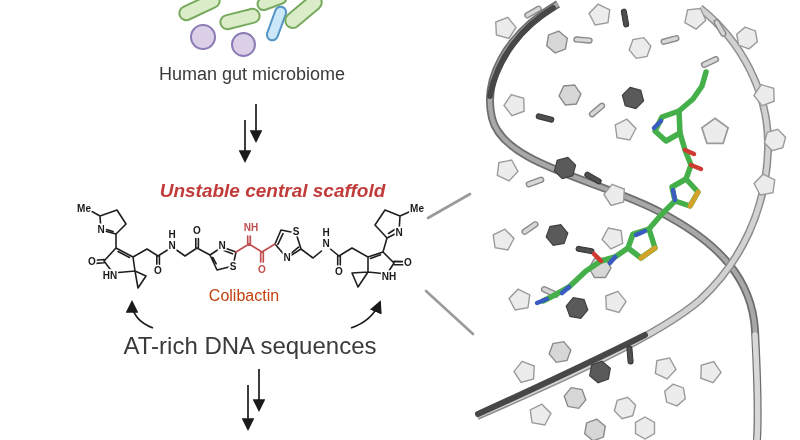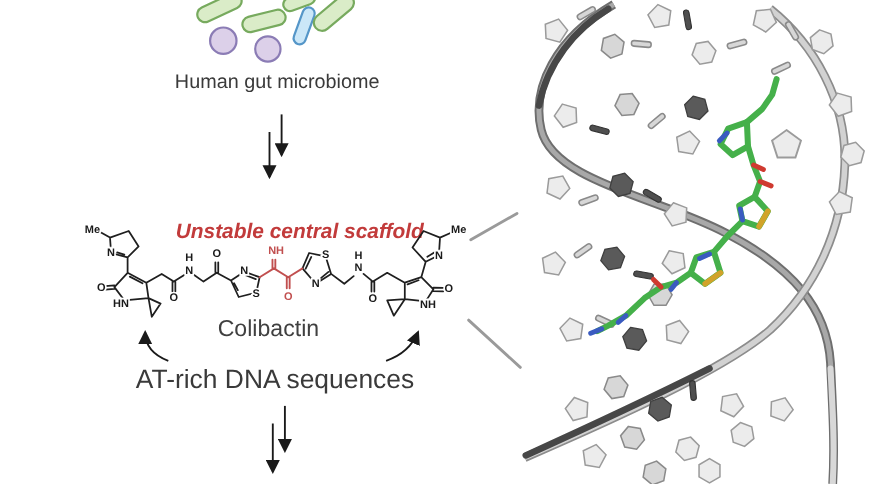--- a/index.html
+++ b/index.html
@@ -2,22 +2,22 @@
 <html style="--rod-green-fill: #daecc8; --rod-green-stroke: #77aa5e; --rod-blue-fill: #cbe7f8; --rod-blue-stroke: #5596c8; --coccus-fill: #dcd0e9; --coccus-stroke: #8b7cb5; --red-label: #c23b3b; --mol-red: #c14f4f; --lig-c: #45b04a; --lig-n: #3a5bc0; --lig-o: #cf3a30; --lig-s: #d1a32a;"><head>
 <meta charset="utf-8">
 <style>
   html,body{margin:0;padding:0;background:#ffffff;}
   .figure{position:relative;width:800px;height:440px;background:#fff;overflow:hidden;
           font-family:"Liberation Sans",sans-serif;}
   
   .cap{position:absolute;text-align:center;color:#3a3a3a;line-height:1.1;}
   #microbiome-label{left:120px;top:65px;width:264px;font-size:18px;}
   #scaffold-label{left:120px;top:181px;width:305px;font-size:19px;font-style:italic;
-                  font-weight:600;color:var(--red-label,#c23b3b);margin-top:20px;}
-  #colibactin-label{left:144px;top:287px;width:200px;font-size:21px;color:#404040;}
+                  font-weight:600;color:var(--red-label,#c23b3b);}
+  #colibactin-label{left:144px;top:287px;width:200px;font-size:16px;color:#c2410c;}
   #at-label{left:118px;top:333px;width:264px;font-size:24px;}
   
   #bacteria-cluster{position:absolute;left:0;top:0;width:460px;height:110px;z-index:2;}
   .bact{position:absolute;box-sizing:border-box;}
   .rod-green{background:var(--rod-green-fill);border:2px solid var(--rod-green-stroke);}
   .rod-blue{background:var(--rod-blue-fill);border:2px solid var(--rod-blue-stroke);}
   .coccus-purple{background:var(--coccus-fill);border:2px solid var(--coccus-stroke);}
   
   #dna-svg{position:absolute;left:465px;top:0;z-index:1;}
   #left-svg{position:absolute;left:0;top:0;z-index:3;pointer-events:none;}

